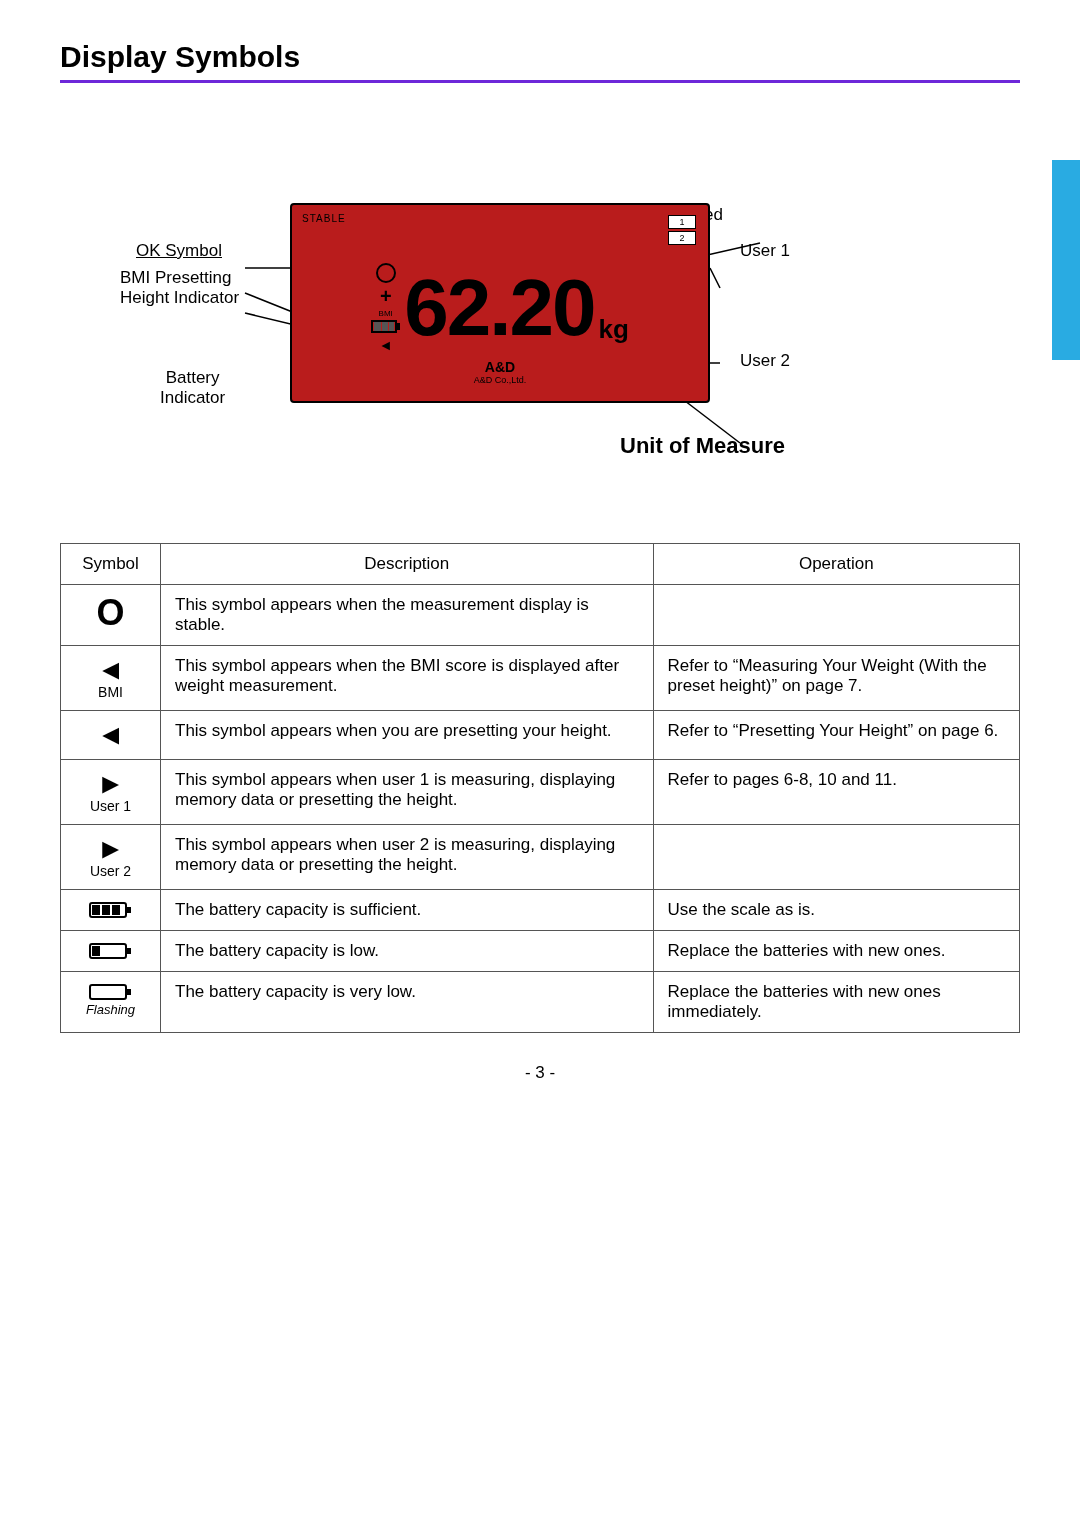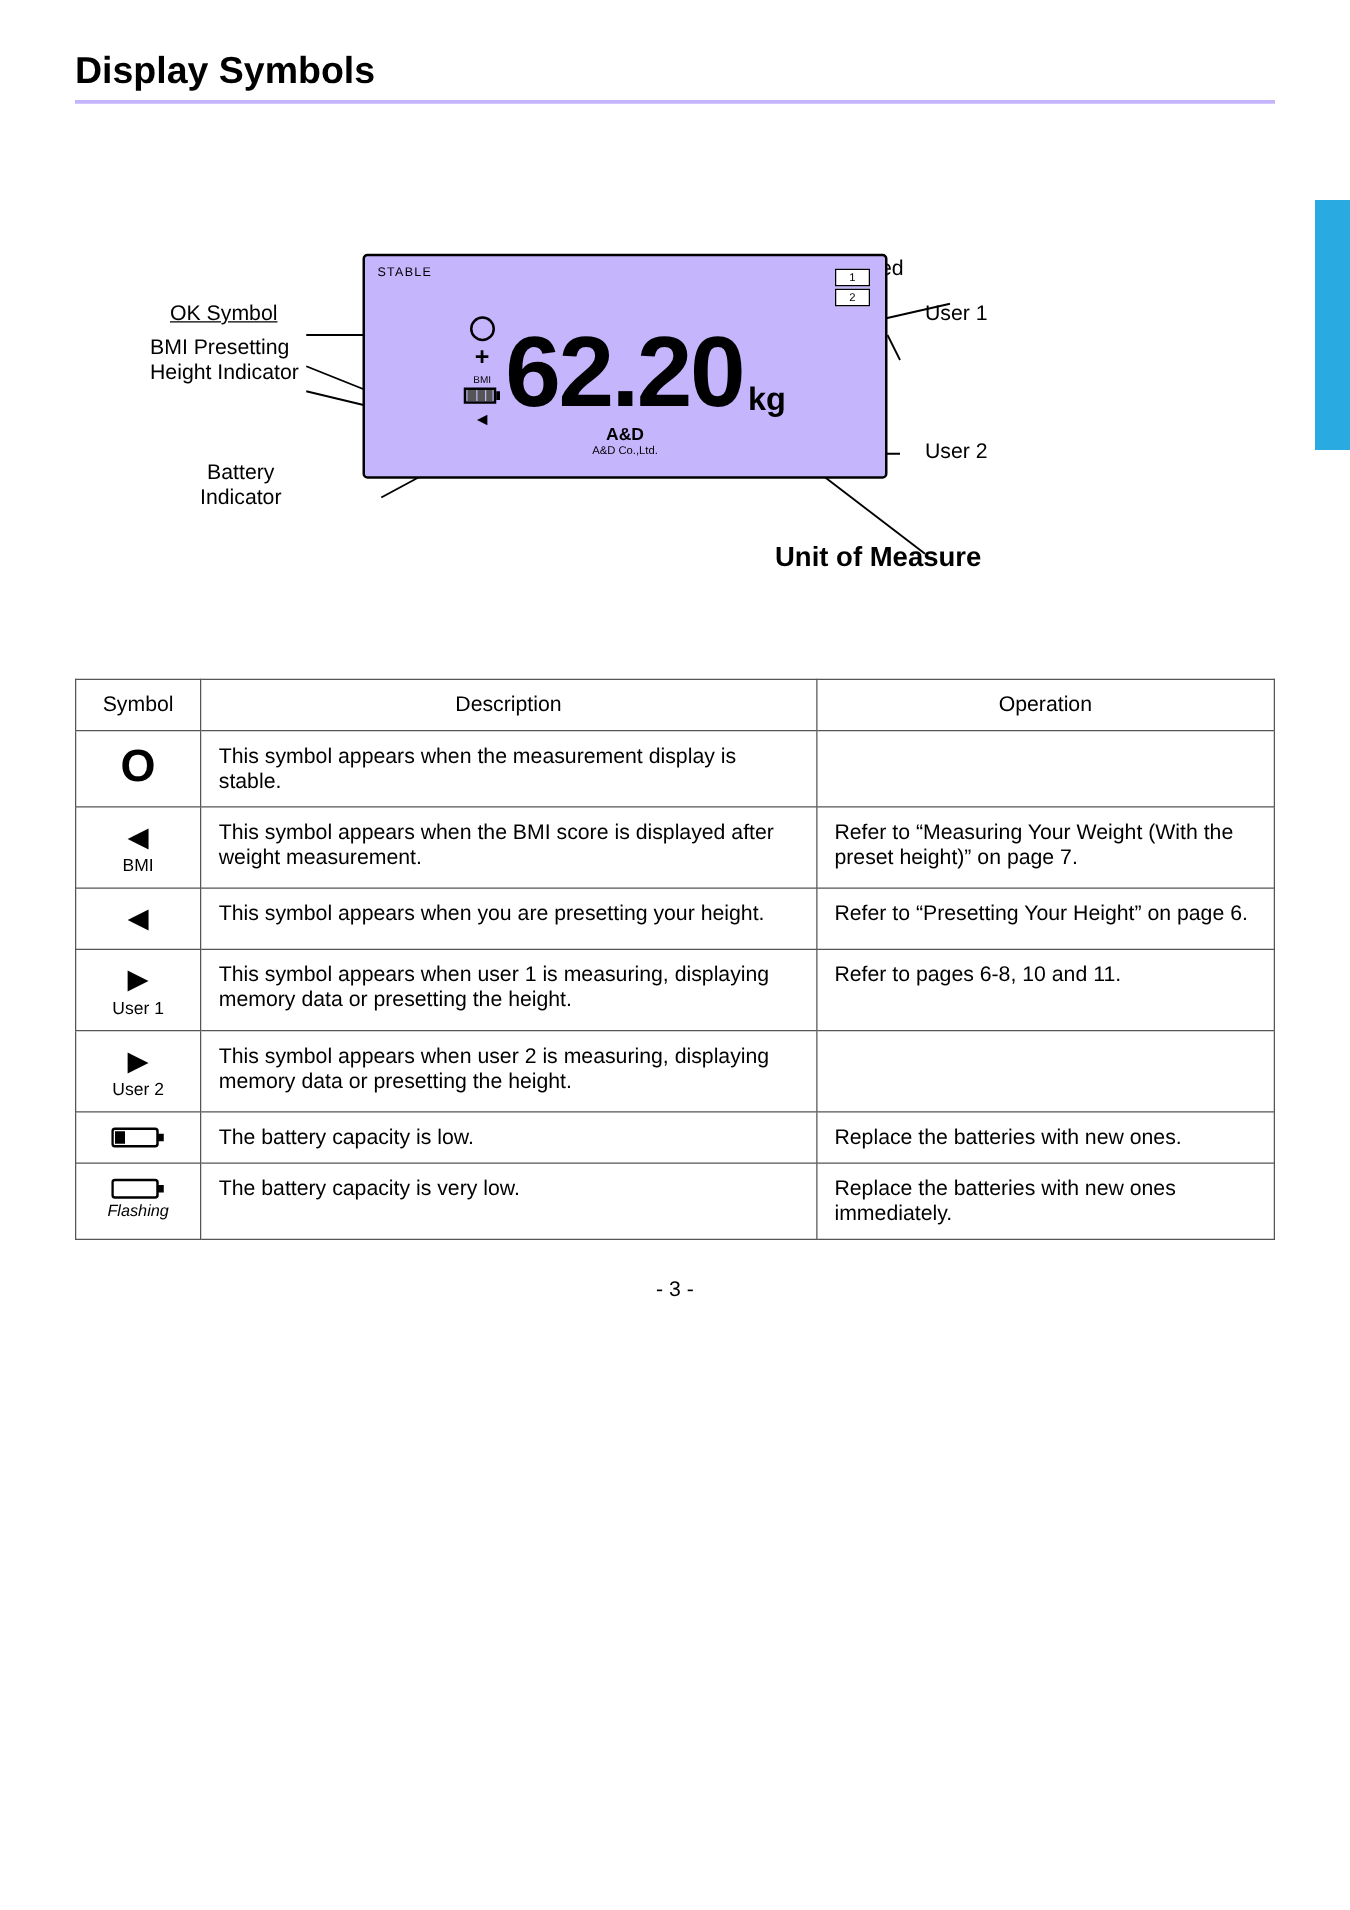--- a/index.html
+++ b/index.html
@@ -20,42 +20,42 @@
       right: 0;
       width: 28px;
       height: 200px;
       background: #29abe2;
     }
 
     
     .page-title {
       font-size: 30px;
       font-weight: bold;
-      border-bottom: 3px solid #c4b5fd;
+      border-bottom: 3px solid #6d28d9;
       padding-bottom: 6px;
       margin-bottom: 30px;
     }
 
     
     .diagram-area {
       position: relative;
       width: 100%;
       height: 400px;
       margin-bottom: 30px;
     }
 
     
     .scale-display {
       position: absolute;
       left: 230px;
       top: 90px;
       width: 420px;
-      height: 180px;
+      height: 200px;
       border: 2.5px solid #000;
-      background: #c4b5fd;
+      background: #b91c1c;
       border-radius: 4px;
       display: flex;
       flex-direction: column;
       align-items: center;
       justify-content: center;
       padding: 8px 12px;
     }
 
     .scale-top-bar {
       position: absolute;
@@ -339,20 +339,35 @@
 
     <tr>
       <td>
         <div class="symbol-triangle-right">►</div>
         <div style="font-size:14px;">User 2</div>
       </td>
       <td>This symbol appears when user 2 is measuring, displaying memory data or presetting the height.</td>
       <td></td>
     </tr>
 
+    <tr>
+      <td>
+        <div class="bat-row">
+          <svg width="44" height="20" viewBox="0 0 44 20">
+            <rect x="1" y="3" width="36" height="14" rx="2" stroke="#000" stroke-width="2" fill="none"></rect>
+            <rect x="37" y="7" width="5" height="6" fill="#000"></rect>
+            <rect x="3" y="5" width="8" height="10" fill="#000"></rect>
+            <rect x="13" y="5" width="8" height="10" fill="#000"></rect>
+            <rect x="23" y="5" width="8" height="10" fill="#000"></rect>
+          </svg>
+        </div>
+      </td>
+      <td>The battery capacity is sufficient.</td>
+      <td>Use the scale as is.</td>
+    </tr>
 
 
     <tr>
       <td>
         <div class="bat-row">
           <svg width="44" height="20" viewBox="0 0 44 20">
             <rect x="1" y="3" width="36" height="14" rx="2" stroke="#000" stroke-width="2" fill="none"></rect>
             <rect x="37" y="7" width="5" height="6" fill="#000"></rect>
             <rect x="3" y="5" width="8" height="10" fill="#000"></rect>
           </svg>

